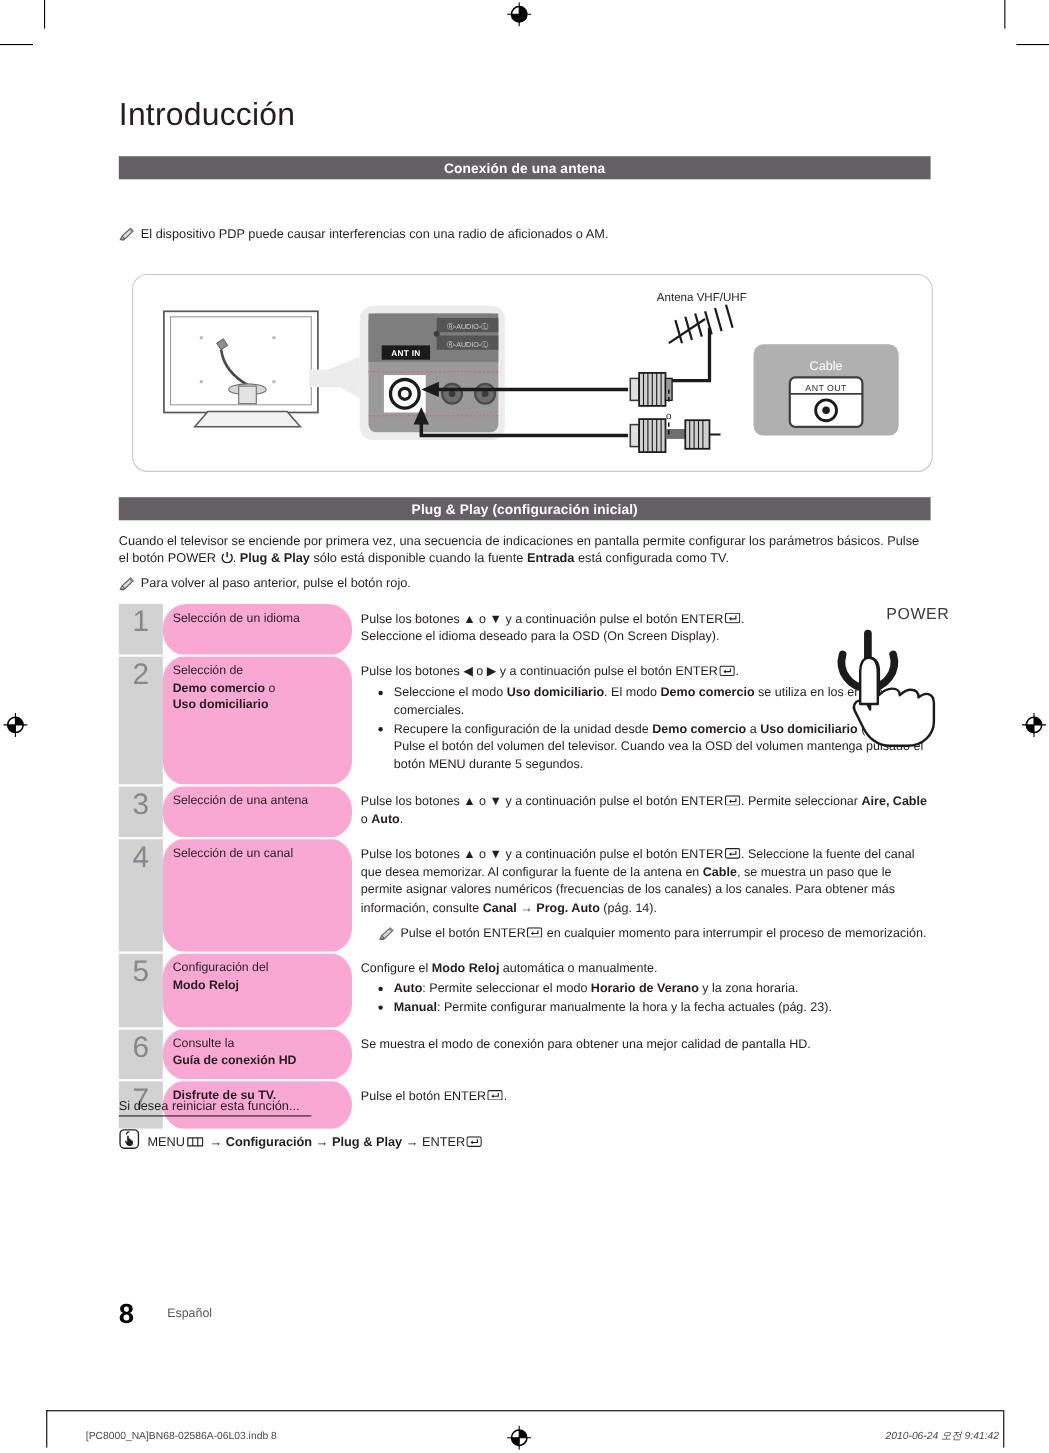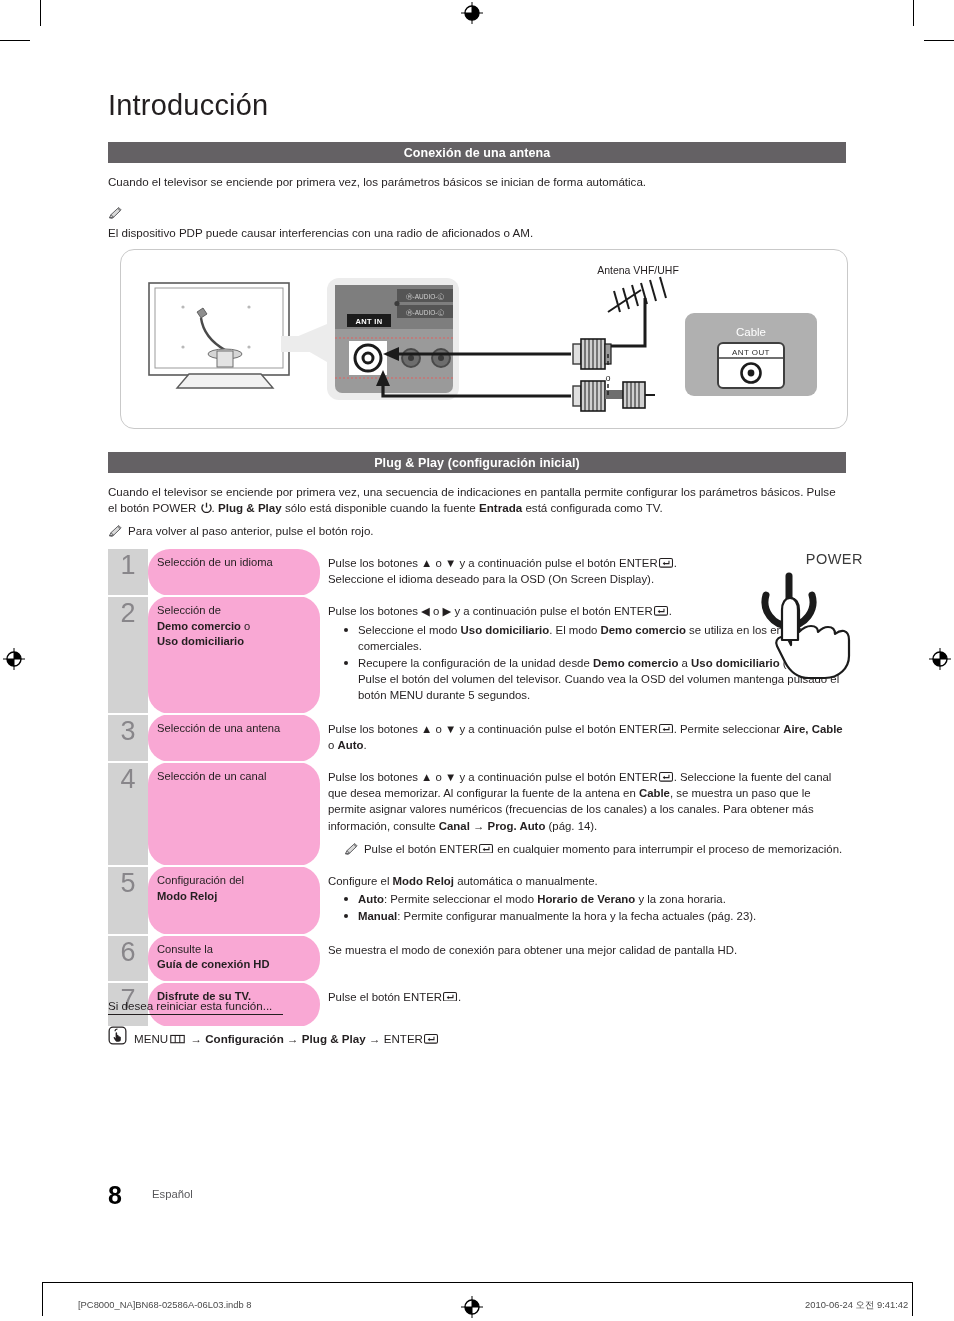--- a/index.html
+++ b/index.html
@@ -302,24 +302,23 @@
 </div>
 
 <div class="page">
 
   <h1 class="title">Introducción</h1>
 
   <div class="section-bar" style="top:142px;">
     <span>Conexión de una antena</span>
   </div>
 
-  <div class="body-text" style="top:174px;">Cuando el televisor se enciende por primera vez, los parámetros básicos se inician de forma automática.</div>
-
-
-  <div class="note" style="top:205px;flex-direction:column;">
+
+
+  <div class="note" style="top:205px;">
     <span class="pencil">
       <svg viewBox="0 0 16 15">
           <g fill="none" stroke="#58585b" stroke-width="1">
             <path d="M1.5 12.5 L3.2 9.2 L11.4 1.6 L14 4.2 L6 11.9 Z" fill="#d9d9d9"></path>
             <path d="M3.2 9.2 L5.8 11.9"></path>
             <path d="M1.5 12.5 L4.3 13.2 L6 11.9"></path>
           </g>
           <path d="M11.4 1.6 L14 4.2 L12.6 5.6 L10 2.9 Z" fill="#8a8a8a"></path>
         </svg>
     </span>
@@ -638,21 +637,21 @@
 </div>
 
 <div class="pg-num">8</div>
 <div class="pg-lang">Español</div>
 
 <div class="rule" style="left:42px; top:1282px; width:870px; height:1px; background:#000;"></div>
 <div class="rule" style="left:42px; top:1282px; width:1px; height:34px; background:#000;"></div>
 <div class="rule" style="left:912px; top:1282px; width:1px; height:34px; background:#000;"></div>
 
 <div class="foot-txt" style="left:58px; top:1299px;">[PC8000_NA]BN68-02586A-06L03.indb   8</div>
-<div class="foot-txt" style="left:785px; top:1299px;">2010-06-24   오전 9:41:42</div>
+<div class="foot-txt" style="left:785px; top:1299px;font-style:italic;">2010-06-24   오전 9:41:42</div>
 
 <div class="reg" style="left:461px; top:1296px;">
   <svg viewBox="0 0 22 22" width="22" height="22">
     <circle cx="11" cy="11" r="7" fill="none" stroke="#000" stroke-width="1.4"></circle>
     <path d="M11 11 L11 4 A7 7 0 0 1 18 11 Z" fill="#000"></path>
     <path d="M11 11 L11 18 A7 7 0 0 1 4 11 Z" fill="#000"></path>
     <line x1="11" y1="0" x2="11" y2="22" stroke="#000" stroke-width="1"></line>
     <line x1="0" y1="11" x2="22" y2="11" stroke="#000" stroke-width="1"></line>
   </svg>
 </div>

